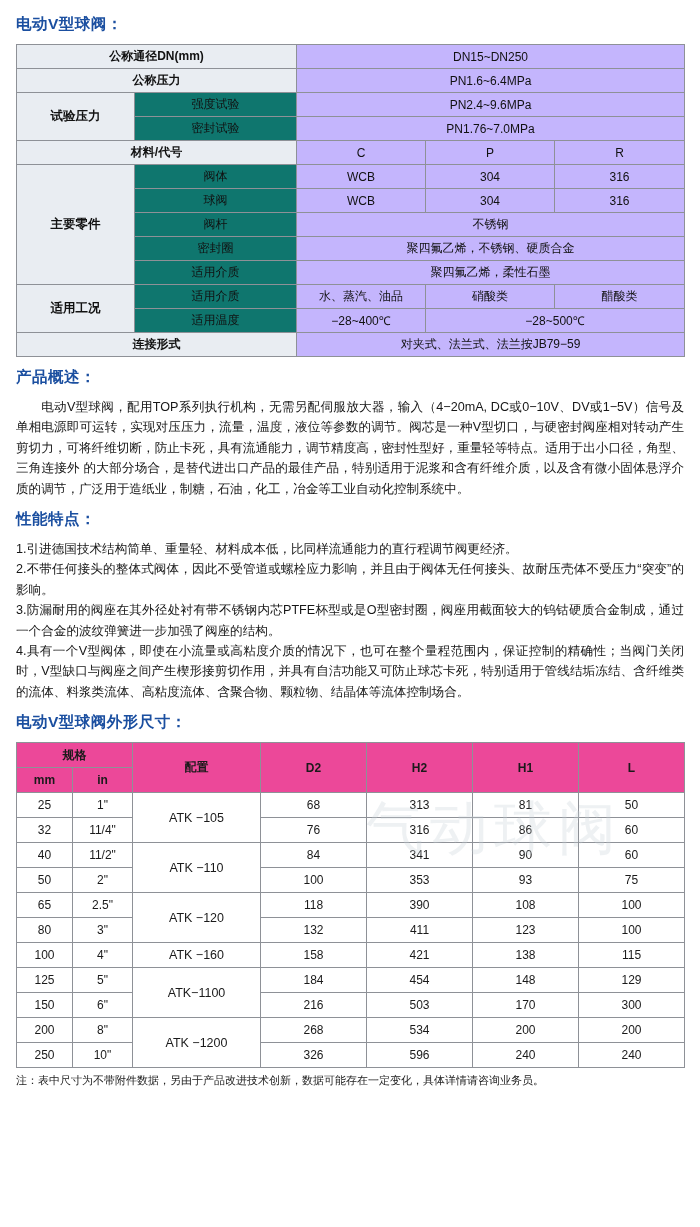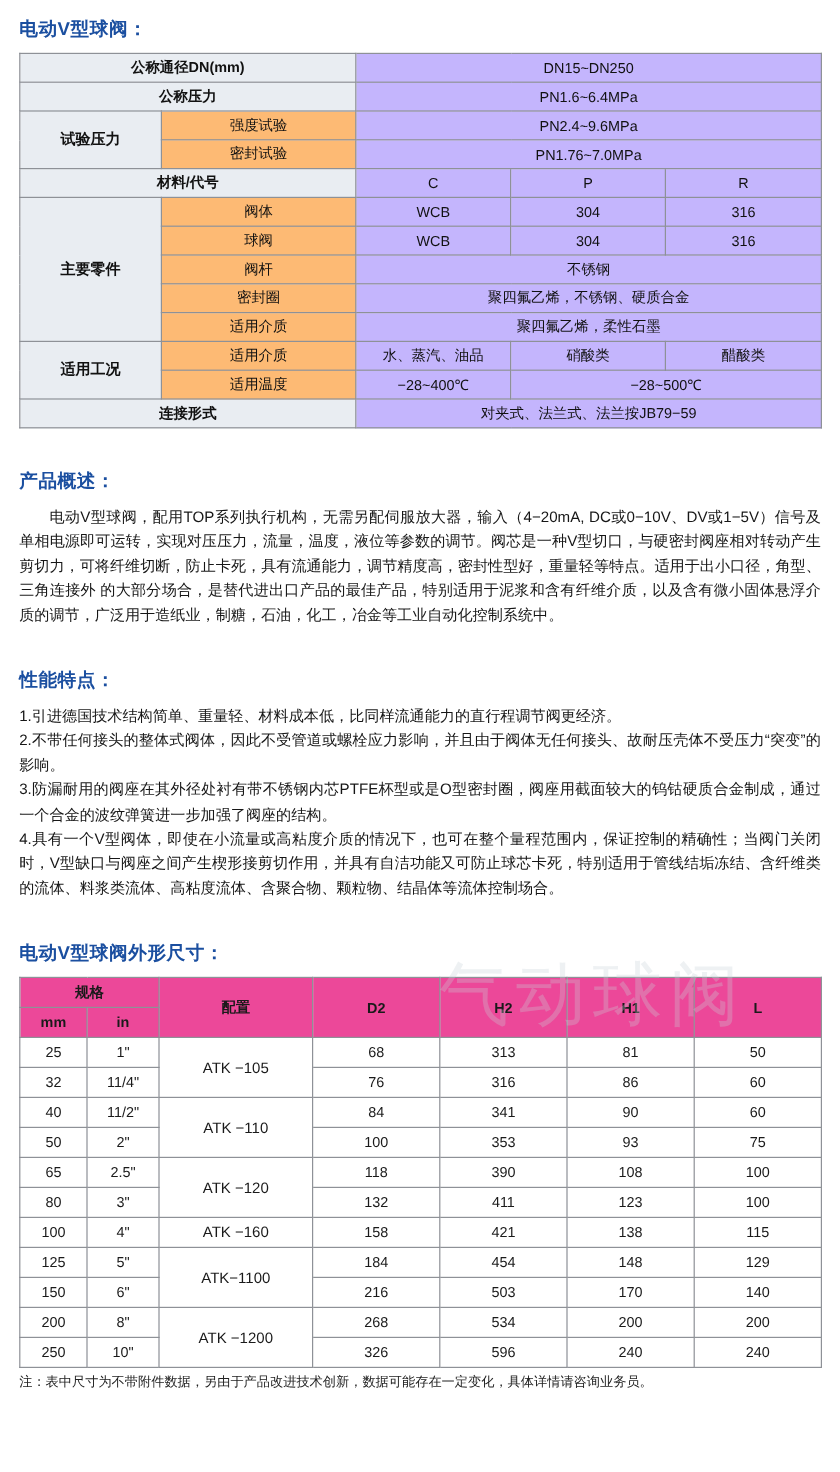--- a/index.html
+++ b/index.html
@@ -25,21 +25,21 @@
     padding: 14px 16px 6px 16px;
   }
   h2.section-title {
     color: #1b4fa0;
     font-size: 15.5px;
     font-weight: bold;
     margin: 0 0 9px 0;
     letter-spacing: 0.5px;
   }
   h2.section-title.spaced {
-    margin-top: 34px;
+    margin-top: 10px;
   }
 
   
   table.spec {
     width: 668px;
     border-collapse: collapse;
     table-layout: fixed;
     font-size: 12px;
   }
   table.spec td {
@@ -49,21 +49,21 @@
     height: 21px;
     padding: 1px 2px;
     background: #c4b5fd;
     color: #111;
   }
   table.spec td.hdr {
     background: #e9edf2;
     font-weight: bold;
   }
   table.spec td.hdr-sub {
-    background: #fdba74;
+    background: #0f766e;
   }
   table.spec td.big {
     background: #e9edf2;
     font-weight: bold;
     font-size: 12.5px;
   }
 
   
   p.body-text {
     font-size: 12.6px;
@@ -323,21 +323,21 @@
           <td>454</td>
           <td>148</td>
           <td>129</td>
         </tr>
         <tr>
           <td>150</td>
           <td>6"</td>
           <td>216</td>
           <td>503</td>
           <td>170</td>
-          <td>140</td>
+          <td>300</td>
         </tr>
 
         <tr>
           <td>200</td>
           <td>8"</td>
           <td class="cfg" rowspan="2">ATK −1200</td>
           <td>268</td>
           <td>534</td>
           <td>200</td>
           <td>200</td>

